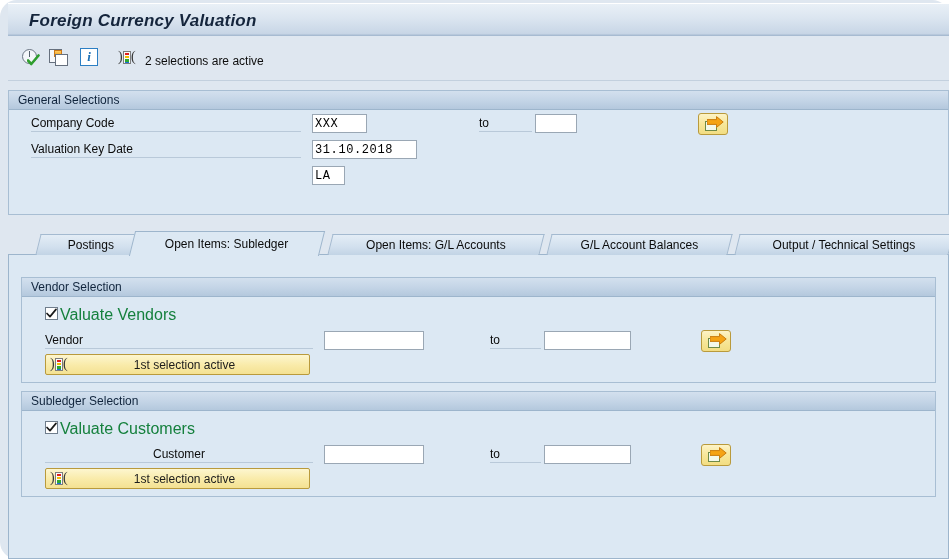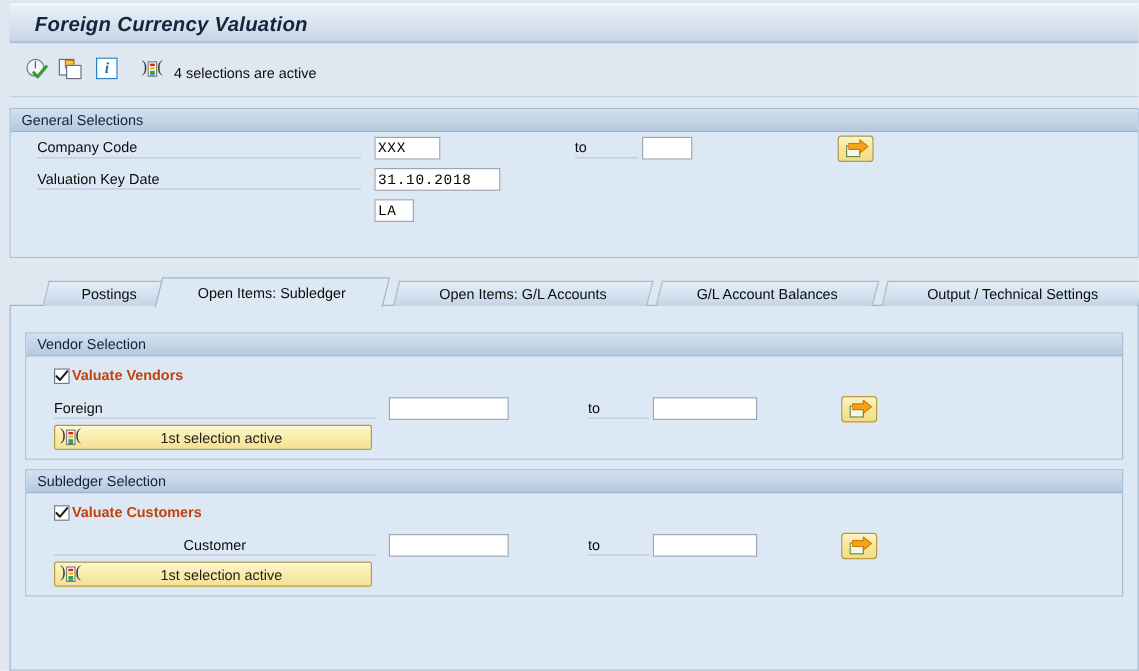--- a/index.html
+++ b/index.html
@@ -13,20 +13,21 @@
     font-family: "Liberation Sans", sans-serif;
     font-size: 12px;
     color: #000000;
     overflow: hidden;
   }
   .screen {
     position: relative;
     width: 949px;
     height: 559px;
     background: #dfe7f0;
+    border-radius: 17px;
   }
 
   
   .titlebar {
     position: absolute;
     left: 8px; top: 3px;
     width: 941px; height: 33px;
     background: linear-gradient(to bottom, #e9f0f7 0%, #dbe5f0 45%, #c8d6e6 92%, #9fb4cc 100%);
     border-top: 1px solid #ffffff;
     box-sizing: border-box;
@@ -307,24 +308,23 @@
     position: absolute;
     width: 13px; height: 13px;
     background: #ffffff;
     border: 1px solid #6f7d8c;
     box-sizing: border-box;
     cursor: pointer;
   }
   .cb svg { position: absolute; left: 0px; top: 0px; }
   .cb-label {
     position: absolute;
-    font-size: 12px;
-    color: #c2410c;
-    white-space: nowrap;
-    font-weight: bold;
+    font-size: 16px;
+    color: #15803d;
+    white-space: nowrap;
   }
 
   
   .selactive {
     position: absolute;
     height: 21px;
     background: linear-gradient(to bottom, #fdf6cf 0%, #f9ebaa 52%, #f4e192 100%);
     border: 1px solid #b99a3c;
     border-radius: 2px;
     box-sizing: border-box;
@@ -384,21 +384,21 @@
         <span class="bars">
           <i class="b1"></i>
             <i class="b2"></i>
             <i class="b3"></i>
             <i class="b4"></i>
         </span>
         <span class="par parR">(</span>
       </span>
     </div>
 
-    <div class="tb-text">4 selections are active</div>
+    <div class="tb-text">2 selections are active</div>
   </div>
 
   <div class="panel" style="left:8px; top:90px; width:941px; height:125px;">
     <div class="panel-hd">
       <span>General Selections</span>
     </div>
     <div class="panel-body">
 
       <div class="flabel" style="left:22px; top:5px; width:270px;">Company Code</div>
       <input class="finput" style="left: 303px; top: 3px; width: 55px; height: 19px;" value="XXX">
@@ -450,21 +450,21 @@
       </div>
       <div class="panel-body">
 
         <div class="cb" style="left:23px; top:9px;">
           <svg width="11" height="11" viewBox="0 0 11 11">
             <path d="M1 5.5 L4 8.6 L10 1.4" stroke="#1b1b1b" stroke-width="1.7" fill="none" stroke-linecap="round" stroke-linejoin="round"></path>
           </svg>
         </div>
         <div class="cb-label" style="left:38px; top:8px;">Valuate Vendors</div>
 
-        <div class="flabel" style="left:23px; top:35px; width:268px;">Foreign</div>
+        <div class="flabel" style="left:23px; top:35px; width:268px;">Vendor</div>
         <input class="finput" style="left: 302px; top: 33px; width: 100px; height: 19px;" value="">
         <div class="tolabel" style="left:468px; top:35px; width:51px;">to</div>
         <input class="finput" style="left: 522px; top: 33px; width: 87px; height: 19px;" value="">
         <div class="msbtn" style="left:679px; top:32px;">
           <div class="doc"></div>
           <svg width="17" height="13" style="position:absolute;left:8px;top:2px;" viewBox="0 0 17 13">
             <path d="M0 3.6 H9.5 V0.6 L16.2 6 L9.5 11.4 V8.4 H0 Z" fill="#f5a314" stroke="#c97d10" stroke-width="1"></path>
           </svg>
         </div>
 

